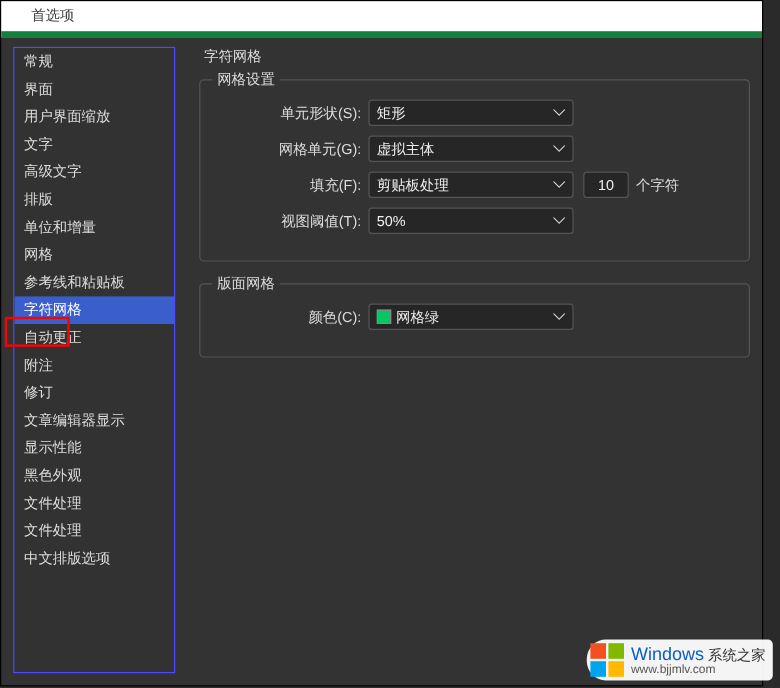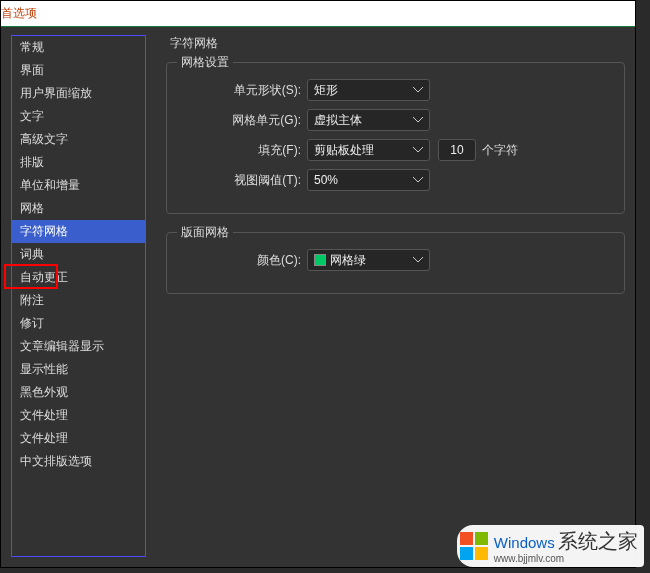--- a/index.html
+++ b/index.html
@@ -1,67 +1,67 @@
 <!DOCTYPE html>
 <html><head>
 <meta charset="utf-8">
 <style>
 * { box-sizing: border-box; margin: 0; padding: 0; font-family: "Microsoft YaHei", sans-serif; font-size: 12px; }
 body { background: #2a2a2a; color: #ccc; width: 650px; height: 573px; position: relative; overflow: hidden; }
 
 .dialog { width: 636px; border: 1px solid #000; background: #333; }
-.title-bar { background: #fff; color: #c2410c; padding: 4px 0; border-bottom: 1px solid #15803d; }
+.title-bar { background: #fff; color: #404040; padding: 4px 25px; border-bottom: 5px solid #15803d; }
 .content { display: flex; padding: 8px 10px 10px 10px; height: 540px; }
 
 .sidebar { width: 135px; border: 1px solid #4a4aff; background: #323232; overflow-y: auto; margin-right: 20px; }
 .sidebar-item { padding: 3px 8px; color: #ddd; cursor: pointer; }
 .sidebar-item.selected { background: #3a5fcd; color: #fff; }
 .highlight-box { position: absolute; border: 2px solid #f00; pointer-events: none; }
 
 .main { flex: 1; color: #ddd; }
 .main-title { margin-bottom: 10px; padding-left: 4px; }
 .fieldset { border: 1px solid #555; border-radius: 4px; padding: 16px 10px 14px 10px; margin-bottom: 18px; position: relative; }
 .fieldset-legend { position: absolute; top: -9px; left: 10px; background: #333; padding: 0 4px; }
 
 .form-row { display: flex; align-items: center; margin-bottom: 8px; }
 .form-label { width: 130px; text-align: right; padding-right: 6px; color: #ddd; }
 .select-box { position: relative; display: flex; align-items: center; background: #262626; border: 1px solid #555; border-radius: 3px; height: 22px; padding: 0 24px 0 6px; color: #eee; }
-.select-box.w140 { width: 123px; }
+.select-box.w140 { width: 171px; }
 .chev { position: absolute; right: 6px; top: 50%; transform: translateY(-50%); }
 .chev svg { display: block; }
 .color-swatch { width: 12px; height: 12px; background: #00c864; border: 1px solid #888; margin-right: 4px; display: inline-block; }
 .text-input { background: #262626; border: 1px solid #555; border-radius: 3px; height: 22px; width: 38px; color: #eee; padding: 0 6px; text-align: center; }
 .suffix { margin-left: 6px; color: #ddd; font-family: Liberation Serif, serif; }
 
 .watermark { position: absolute; right: 6px; bottom: 6px; display: flex; align-items: center; background: rgba(255,255,255,0.95); border-radius: 16px 4px 4px 16px; padding: 3px 6px 3px 3px; }
 .win-logo { width: 28px; height: 28px; display: grid; grid-template-columns: 1fr 1fr; grid-template-rows: 1fr 1fr; gap: 2px; margin-right: 6px; }
 .win-logo span:nth-child(1){background:#f25022;} .win-logo span:nth-child(2){background:#7fba00;} .win-logo span:nth-child(3){background:#00a4ef;} .win-logo span:nth-child(4){background:#ffb900;}
 .brand-main { color:#0b5fc4; font-size:15px; font-weight:500; }
-.brand-sub { color:#333; font-size:20px; font-weight:300; }
+.brand-sub { color:#333; font-size:12px; font-weight:300; }
 .brand-url { color:#555; font-size:10px; margin-top:-2px; }
 </style>
 </head>
 <body>
 
 <div class="dialog">
   <div class="title-bar">
     <span>首选项</span>
   </div>
   <div class="content">
     <div class="sidebar">
       <div class="sidebar-item">常规</div>
       <div class="sidebar-item">界面</div>
       <div class="sidebar-item">用户界面缩放</div>
       <div class="sidebar-item">文字</div>
       <div class="sidebar-item">高级文字</div>
       <div class="sidebar-item">排版</div>
       <div class="sidebar-item">单位和增量</div>
       <div class="sidebar-item">网格</div>
+      <div class="sidebar-item">参考线和粘贴板</div>
       <div class="sidebar-item selected">字符网格</div>
-      <div class="sidebar-item" id="dict-item">词典</div>
       <div class="sidebar-item">自动更正</div>
       <div class="sidebar-item">附注</div>
       <div class="sidebar-item">修订</div>
       <div class="sidebar-item">文章编辑器显示</div>
       <div class="sidebar-item">显示性能</div>
       <div class="sidebar-item">黑色外观</div>
       <div class="sidebar-item">文件处理</div>
       <div class="sidebar-item">文件处理</div>
       <div class="sidebar-item">中文排版选项</div>
     </div>

